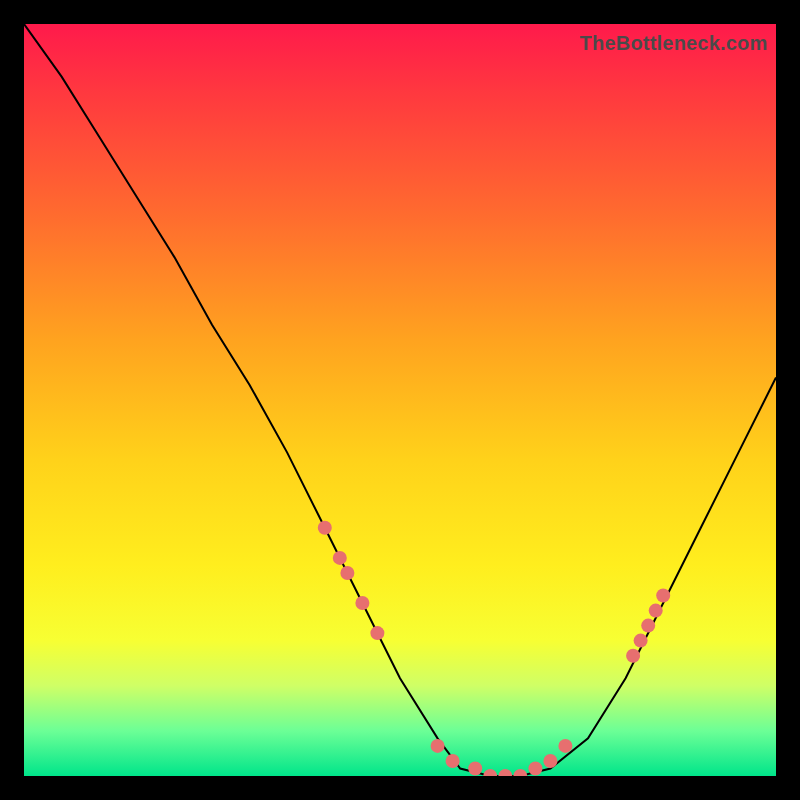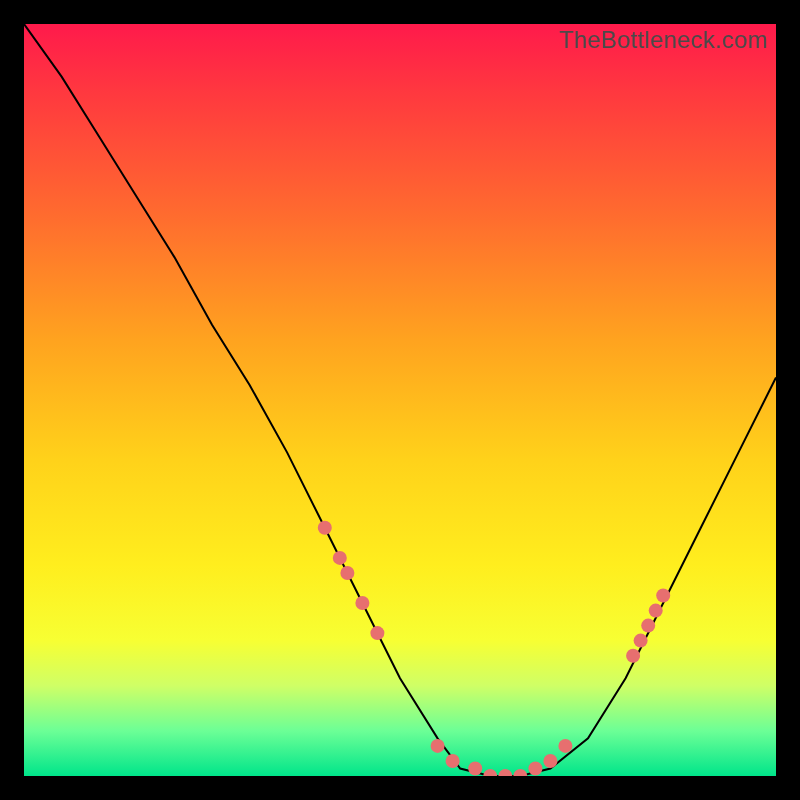--- a/index.html
+++ b/index.html
@@ -24,25 +24,25 @@
       #ffa31f 42%,
       #ffd21a 58%,
       #ffee1e 72%,
       #f7ff33 82%,
       #cfff66 88%,
       #6cff96 94%,
       #00e58a 100%);
   }
   .watermark {
     position: absolute;
-    top: 2px;
+    top: 8px;
     right: 8px;
     color: #4a4a4a;
-    font-size: 24px;
-    font-weight: 400;
+    font-size: 20px;
+    font-weight: 700;
     letter-spacing: 0.2px;
     user-select: none;
   }
   svg.curve {
     position: absolute;
     left: 0;
     top: 0;
     width: 752px;
     height: 752px;
     pointer-events: none;

